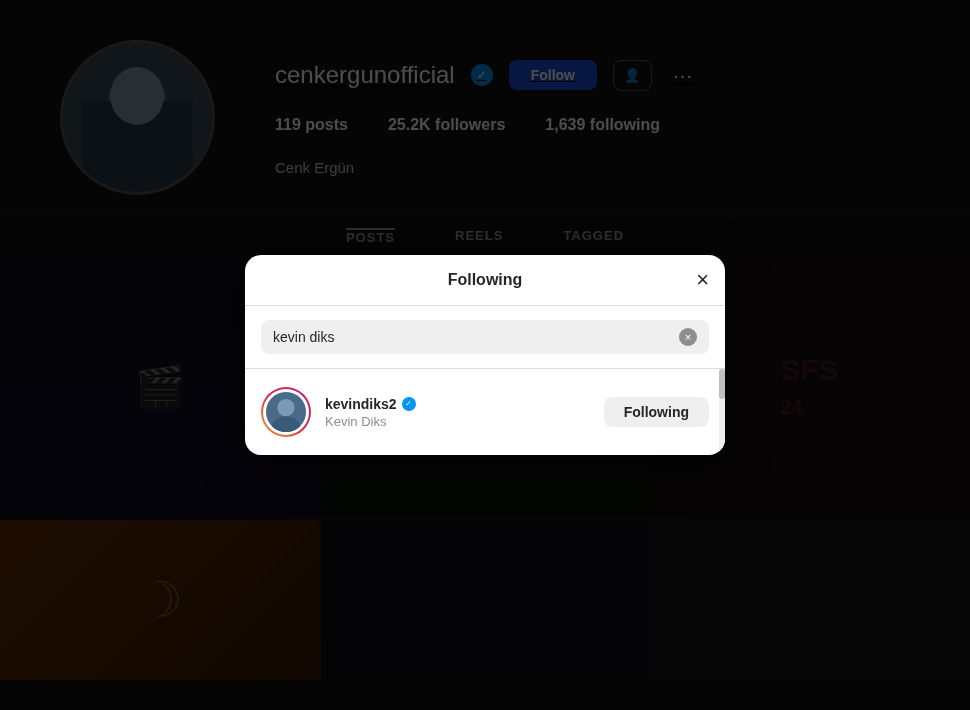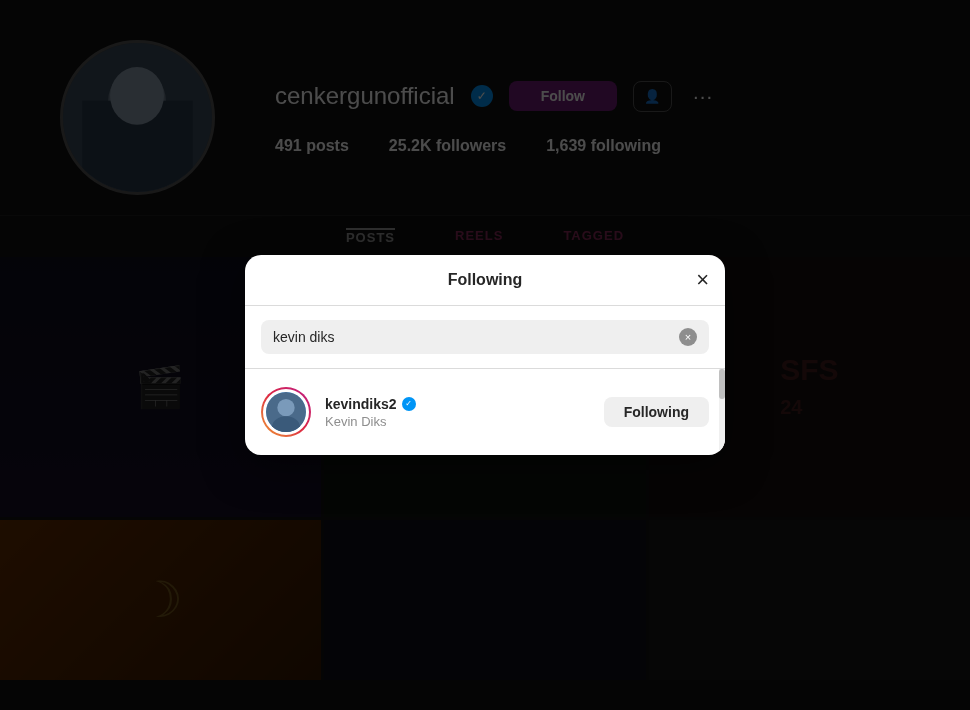--- a/index.html
+++ b/index.html
@@ -39,20 +39,21 @@
 
     .avatar-circle svg {
       width: 100%;
       height: 100%;
     }
 
     .profile-info {
       display: flex;
       flex-direction: column;
       gap: 25px;
+      text-decoration: underline;
     }
 
     .profile-top-row {
       display: flex;
       align-items: center;
       gap: 16px;
     }
 
     .username {
       font-size: 24px;
@@ -66,25 +67,25 @@
       border-radius: 50%;
       background: #0095f6;
       display: flex;
       align-items: center;
       justify-content: center;
       color: white;
       font-size: 12px;
     }
 
     .follow-btn {
-      background: #701a75;
+      background: #1d4ed8;
       color: white;
       border: none;
       border-radius: 8px;
-      padding: 7px 32px;
+      padding: 7px 22px;
       font-size: 14px;
       font-weight: 600;
       cursor: pointer;
     }
 
     .message-btn {
       background: transparent;
       color: white;
       border: 1px solid #555;
       border-radius: 8px;
@@ -133,21 +134,21 @@
     .tabs-row {
       display: flex;
       justify-content: center;
       gap: 60px;
       border-top: 1px solid #333;
       padding: 12px 0;
       filter: brightness(0.6);
     }
 
     .tab-item {
-      color: #ec4899;
+      color: #ffffff;
       font-size: 13px;
       font-weight: 600;
       letter-spacing: 1px;
       text-transform: uppercase;
     }
 
     .tab-item.active {
       color: #fff;
       border-top: 2px solid #fff;
     }
@@ -392,33 +393,34 @@
         <div class="verified-badge">
           <span>✓</span>
         </div>
         <button class="follow-btn">Follow</button>
         <button class="add-btn">👤</button>
         <button class="more-btn">···</button>
       </div>
 
       <div class="stats-row">
         <div class="stat-item">
-          <span>491</span>
+          <span>119</span>
           <span>posts</span>
         </div>
         <div class="stat-item">
           <span>25.2K</span>
           <span>followers</span>
         </div>
         <div class="stat-item">
           <span>1,639</span>
           <span>following</span>
         </div>
       </div>
 
+      <div class="display-name">Cenk Ergün</div>
     </div>
   </div>
 
   <div class="tabs-row">
     <div class="tab-item active">POSTS</div>
     <div class="tab-item">REELS</div>
     <div class="tab-item">TAGGED</div>
   </div>
 
   <div class="posts-grid">

